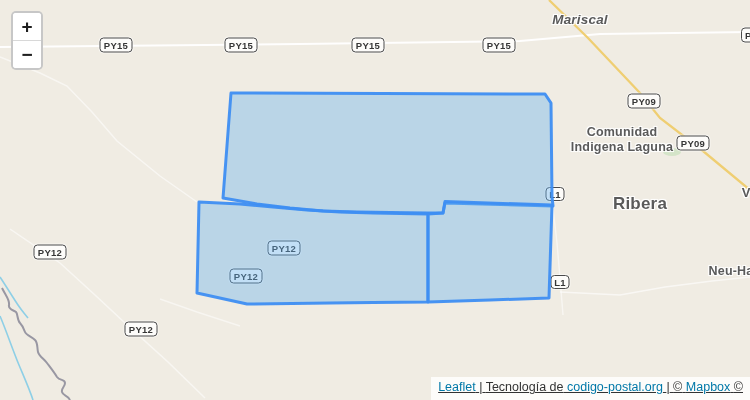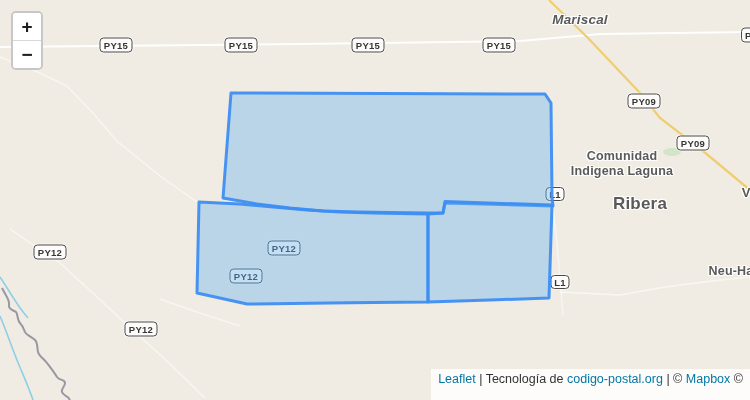--- a/index.html
+++ b/index.html
@@ -47,22 +47,22 @@
   }
   .zoom-btn{
     width:28px;height:27px;display:flex;align-items:center;justify-content:center;
     font-weight:bold;font-size:19px;color:#1f1f1f;background:#fff;cursor:pointer;user-select:none;
   }
   #zoom-in{border-bottom:1px solid #d8d8d8;}
 
   #attribution{
     position:absolute;right:0;bottom:0;z-index:30;
     background:rgba(255,255,255,.82);
-    padding:3px 7px 12px 7px;font-size:12.5px;line-height:1.25;
-    color:var(--attribution-text-color,#333);white-space:nowrap;
+    padding:3px 7px 4px 7px;font-size:12.5px;line-height:1.25;
+    color:var(--attribution-text-color,#333);white-space:nowrap;text-decoration:underline;
   }
   #attribution a{color:var(--link-color,#0078A8);text-decoration:none;cursor:pointer;}
 </style>
 </head>
 <body>
 
 <svg id="tiles" width="750" height="400" viewBox="0 0 750 400">
   <path d="M0,47 L300,44 L520,41 L600,34 L750,32" fill="none" stroke="var(--road-major)" stroke-width="2" stroke-opacity="0.95"></path>
   <path d="M0,57 L40,73 L67,86 L92,112 L117,141 L160,176 L197,202" fill="none" stroke="#ffffff" stroke-width="1.5" stroke-opacity="0.55"></path>
   <path d="M10,229 L60,263 L95,295 L125,323 L168,362 L205,398" fill="none" stroke="#ffffff" stroke-width="1.5" stroke-opacity="0.55"></path>
@@ -76,21 +76,21 @@
   <path d="M2,288 C6,296 10,300 9,305 C8,310 14,310 16,312 C18,314 17,320 20,323
            C23,326 24,329 25,332 C26,335 32,337 35,340 C38,343 37,348 38,352
            C39,356 44,359 47,363 C50,367 54,372 57,377 C60,381 65,379 65,383
            C65,387 61,388 62,392 C63,396 68,395 70,400" fill="none" stroke="var(--river-boundary)" stroke-width="2" stroke-opacity="0.9"></path>
 </svg>
 
 <div id="labels-layer">
     <div class="place-label" style="left: 580px; top: 12px; font-size: 13.5px; font-style: italic;">
       <div>Mariscal</div>
     </div>
-    <div class="place-label" style="left: 622px; top: 125px; font-size: 12.5px; margin-top: 24px;">
+    <div class="place-label" style="left: 622px; top: 125px; font-size: 12.5px;">
       <div>Comunidad</div>
       <div>Indigena Laguna</div>
     </div>
     <div class="place-label" style="left: 640px; top: 194px; font-size: 17px;">
       <div>Ribera</div>
     </div>
     <div class="place-label" style="left: 748px; top: 185px; font-size: 13px;">
       <div>Vi</div>
     </div>
     <div class="place-label" style="left: 731px; top: 264px; font-size: 12.5px;">

